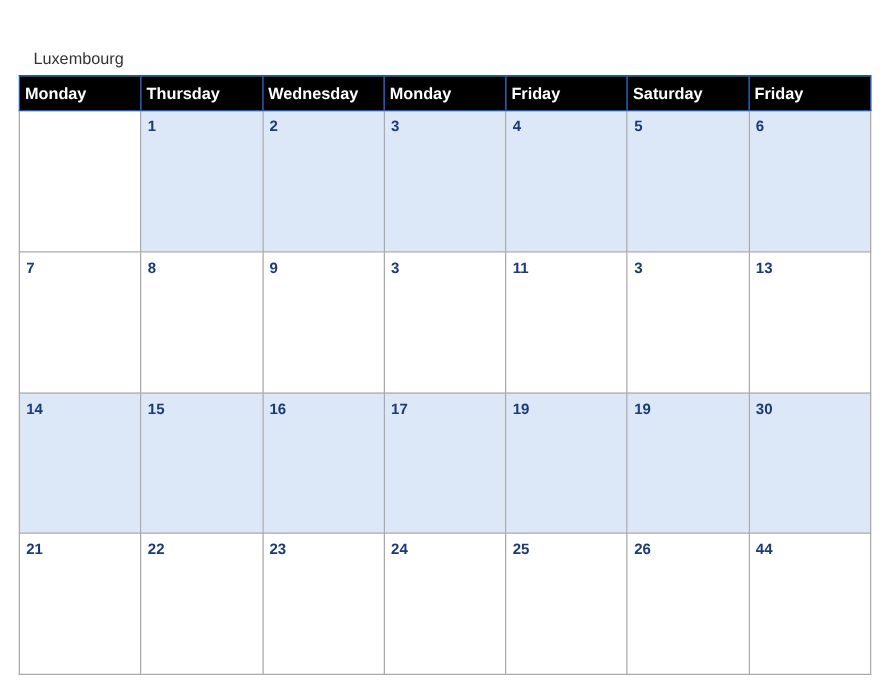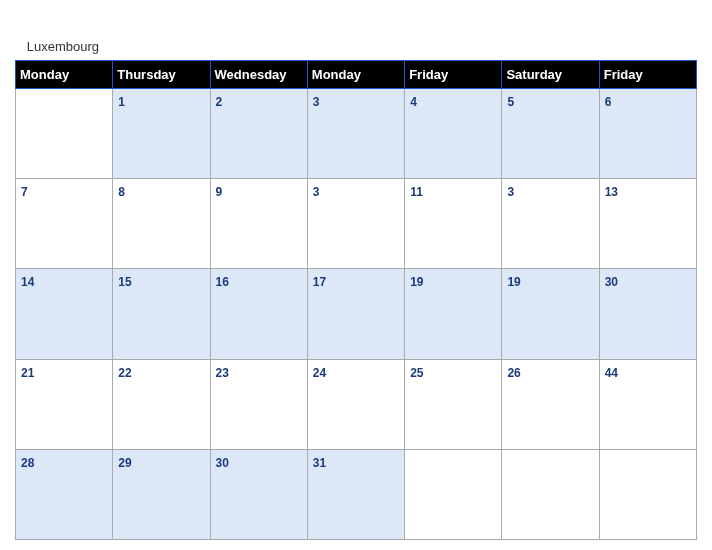--- a/index.html
+++ b/index.html
@@ -218,31 +218,14 @@
         <td>
           <div class="cell-content"><span class="day-num">25</span></div>
         </td>
         <td>
           <div class="cell-content"><span class="day-num">26</span></div>
         </td>
         <td>
           <div class="cell-content"><span class="day-num">44</span></div>
         </td>
       </tr>
-      <tr class="row-odd">
-        <td>
-          <div class="cell-content"><span class="day-num">28</span></div>
-        </td>
-        <td>
-          <div class="cell-content"><span class="day-num">29</span></div>
-        </td>
-        <td>
-          <div class="cell-content"><span class="day-num">30</span></div>
-        </td>
-        <td>
-          <div class="cell-content"><span class="day-num">31</span></div>
-        </td>
-        <td class="empty-cell" style="background-color: rgb(255, 255, 255);"></td>
-        <td class="empty-cell" style="background-color: rgb(255, 255, 255);"></td>
-        <td class="empty-cell" style="background-color: rgb(255, 255, 255);"></td>
-      </tr>
     </tbody>
 </table>
 
 </body></html>

